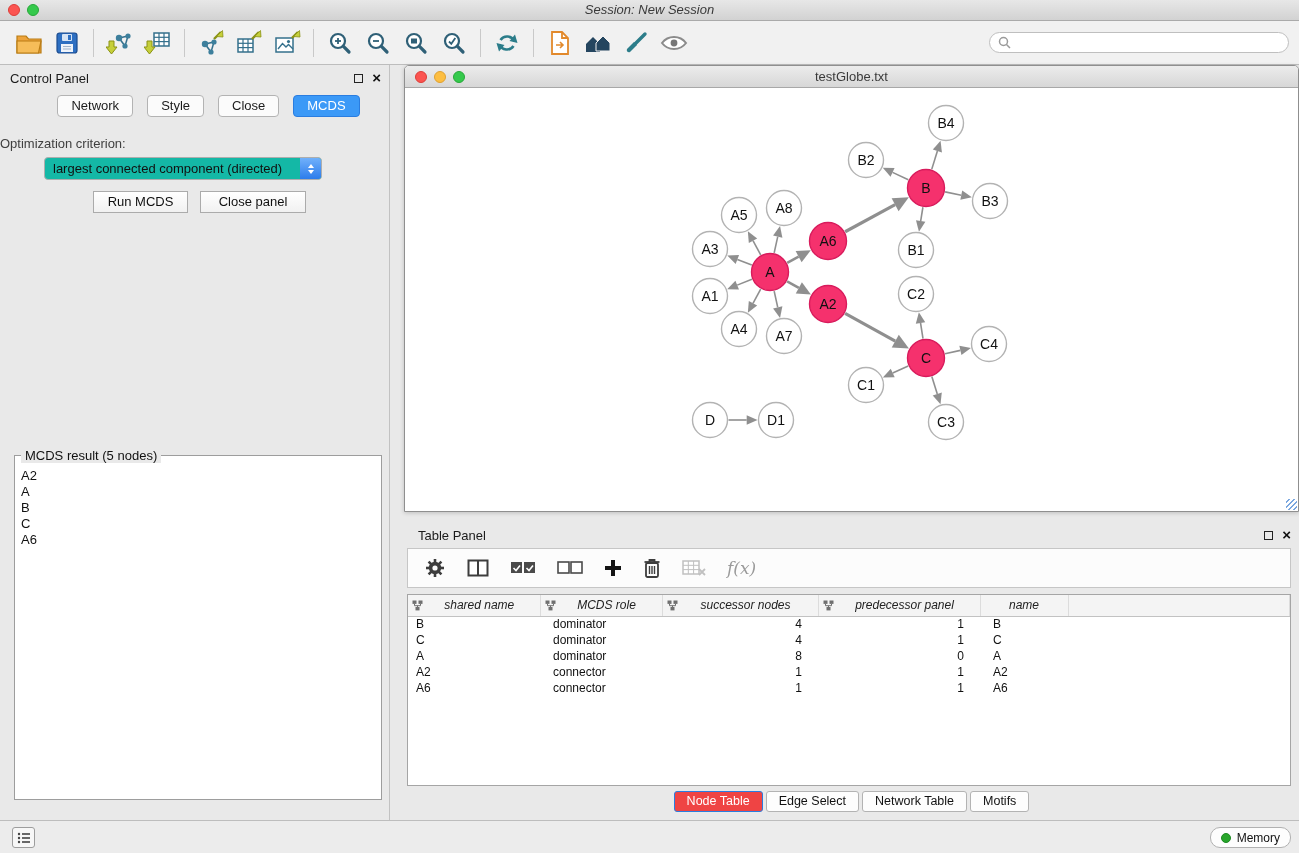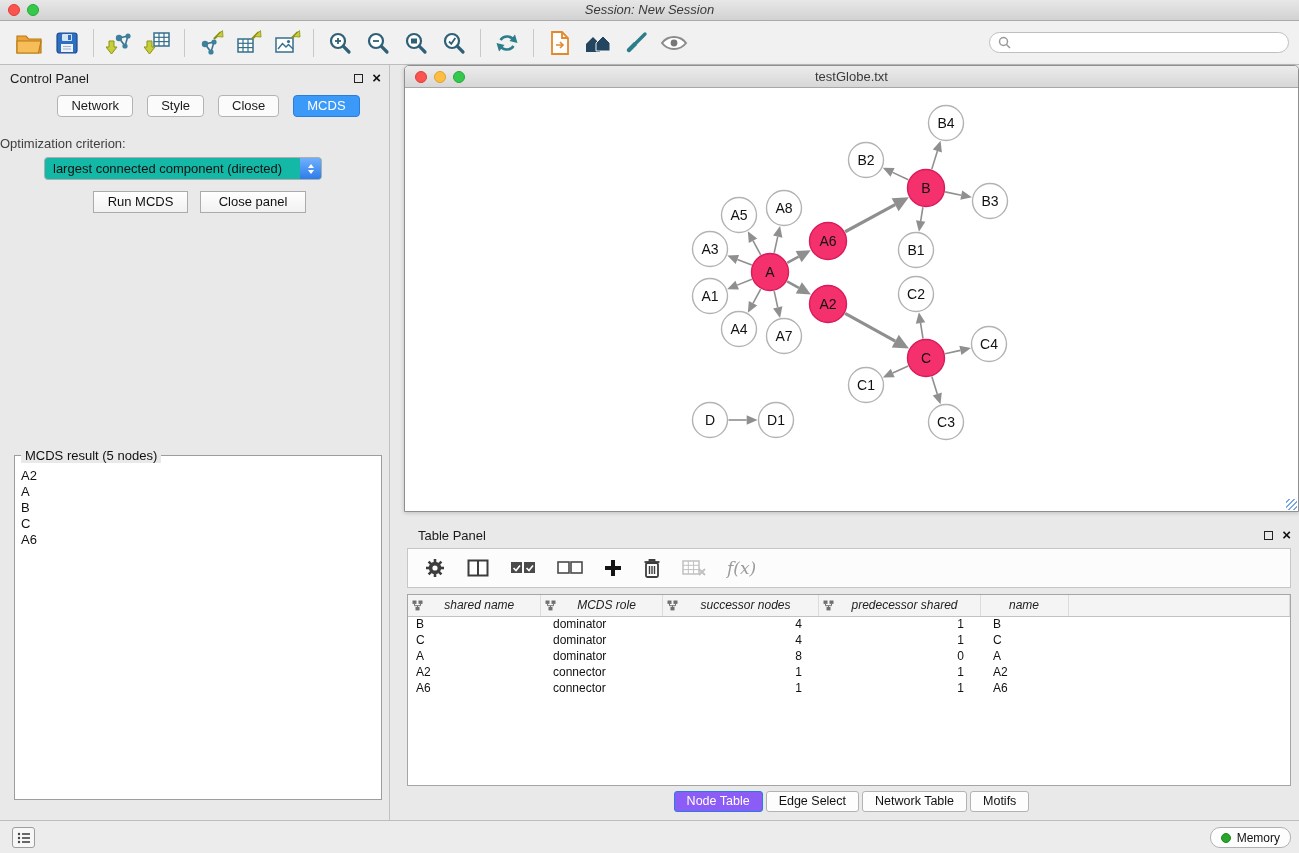--- a/index.html
+++ b/index.html
@@ -68,21 +68,21 @@
   col.c0{width:132px}col.c1{width:122px}col.c2{width:156px}col.c3{width:162px}col.c4{width:88px}
   thead th{height:21px;background:#f4f4f4;border-bottom:1px solid #c2c2c2;border-right:1px solid #dcdcdc;font-weight:normal;font-size:12px;color:#222;padding:0 4px;}
   thead th .hwrap{display:flex;align-items:center;}
   thead th .hwrap span{flex:1;text-align:center;font-style:italic;}
   tbody td{height:16px;font-size:12px;color:#111;vertical-align:middle;}
   td.a-left1{padding-left:8px;}
   td.a-left2{padding-left:13px;}
   td.a-right{text-align:right;padding-right:16px;}
   .btabs{position:absolute;bottom:1px;left:0;right:0;display:flex;justify-content:center;gap:3px;}
   .btab{height:21px;line-height:19px;padding:0 12px;font-size:12.5px;color:#111;background:#fdfdfd;border:1px solid #b3b3b3;border-radius:3px;}
-  .btab.active{background:#8b5cf6;color:#fff;border-color:#2a7de0;}
+  .btab.active{background:#ef4444;color:#fff;border-color:#2a7de0;}
 
   
   .statusbar{position:absolute;left:0;right:0;bottom:0;height:33px;background:#ececec;border-top:1px solid #bdbdbd;}
   .listbtn{position:absolute;left:12px;top:6px;width:23px;height:21px;background:#f7f7f7;border:1px solid #9d9d9d;border-radius:3px;display:flex;align-items:center;justify-content:center;}
   .membtn{position:absolute;right:8px;top:6px;height:21px;background:#fdfdfd;border:1px solid #b1b1b1;border-radius:10px;display:flex;align-items:center;gap:6px;padding:0 10px;font-size:12px;color:#111;}
   .memdot{width:10px;height:10px;border-radius:50%;background:#28a52b;border:1px solid #1d8a22;}
 </style>
 </head>
 <body>
 
@@ -491,21 +491,21 @@
                   </div>
                 </th>
               <th>
                   <div class="hwrap">
                     <svg width="11" height="11" viewBox="0 0 11 11">
                       <rect x="0.5" y="0.5" width="4" height="3.4" fill="#6f6f6f"></rect>
                       <rect x="6.5" y="0.5" width="4" height="3.4" fill="#6f6f6f"></rect>
                       <rect x="3.5" y="7" width="4" height="3.4" fill="#6f6f6f"></rect>
                       <path d="M2.5 4 v1.7 h6 V4 M5.5 5.7 V7" stroke="#6f6f6f" fill="none"></path>
                     </svg>
-                    <span>predecessor shared</span>
+                    <span>predecessor panel</span>
                   </div>
                 </th>
               <th>
                   <div class="hwrap">
                     <span>name</span>
                   </div>
                 </th>
               <th></th>
             </tr>
           </thead>

